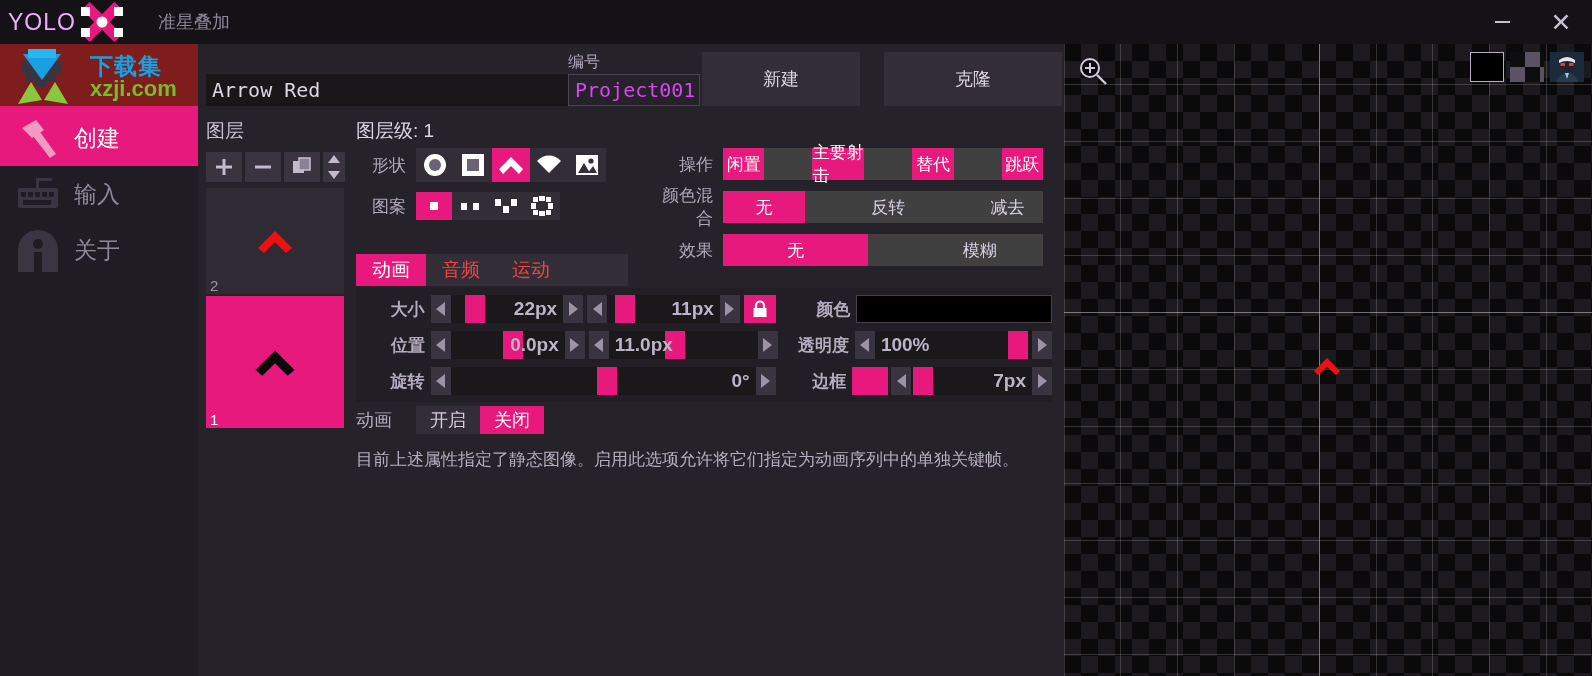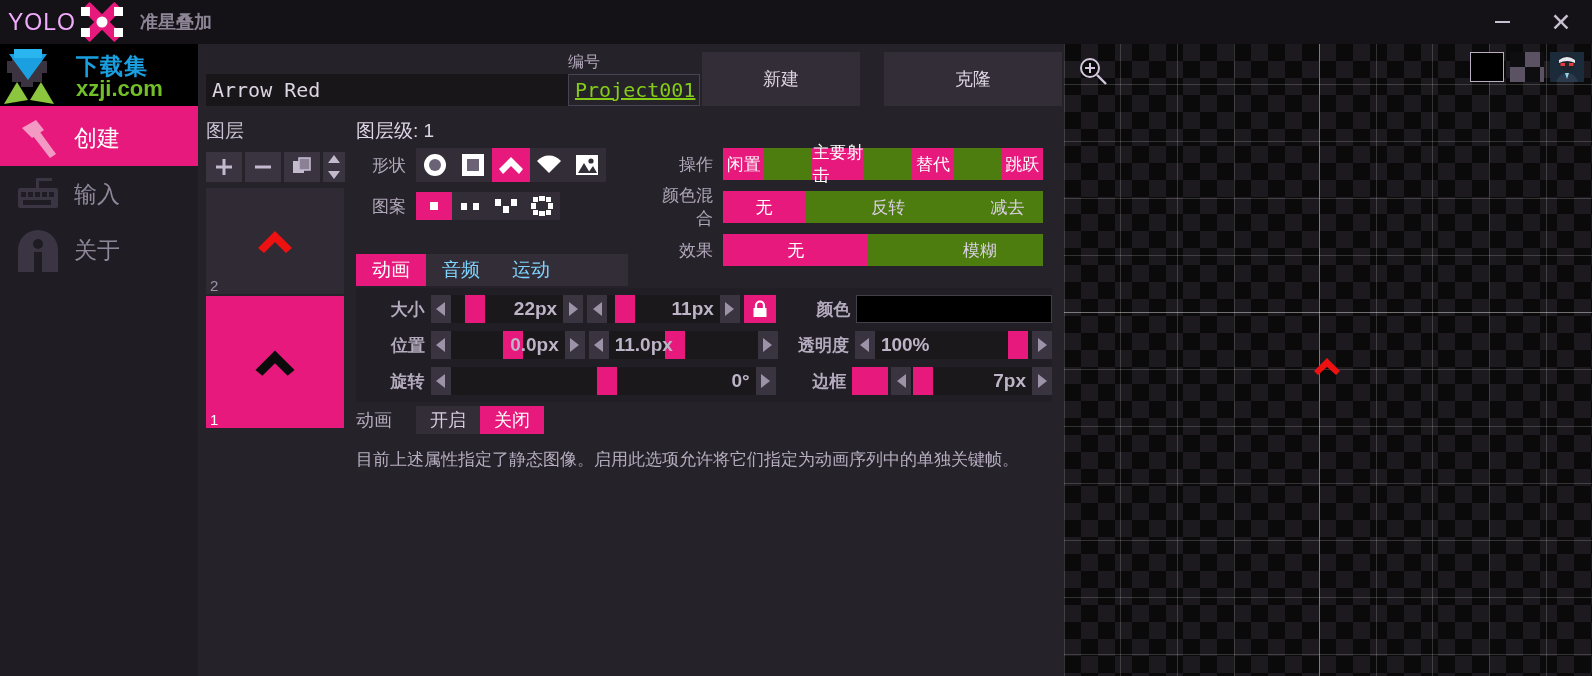--- a/index.html
+++ b/index.html
@@ -29,37 +29,37 @@
     position: absolute; left: 50%; top: 50%; width: 11px; height: 11px;
     background: #ffffff; border-radius: 50%; transform: translate(-50%,-50%);
   }
   .brand-x .tip {
     position: absolute; width: 9px; height: 9px; background: #ffffff;
   }
   .brand-x .t1 { left: 5px; top: 7px; }
   .brand-x .t2 { right: 5px; top: 7px; }
   .brand-x .t3 { left: 5px; bottom: 7px; }
   .brand-x .t4 { right: 5px; bottom: 7px; }
-  .app-subtitle { color: #8d8496; font-size: 18px; margin-left: 12px; font-weight: bold; }
+  .app-subtitle { color: #8d8496; font-size: 18px; margin-left: 30px; }
   .winbtns { position: absolute; right: 0; top: 0; height: 44px; display: flex; }
   .winbtn {
     width: 56px; height: 44px; display: flex; align-items: center; justify-content: center;
     color: #c8bfd2; font-size: 20px;
   }
   .winbtn.close { width: 62px; font-size: 25px; }
   .winbtn .min-line { width: 15px; height: 2px; background: #c8bfd2; display: block; }
 
   
   .sidebar {
     position: absolute; left: 0; top: 44px; width: 198px; height: 632px;
     background: #1f1c23;
   }
   .watermark {
-    position: relative; height: 66px; background: #000000;
-    display: flex; align-items: center; padding-left: 2px; overflow: hidden;
+    position: relative; height: 66px; background: #7f1d1d;
+    display: flex; align-items: center; padding-left: 16px; overflow: hidden;
   }
   .wm-mark { position: relative; width: 68px; height: 58px; }
   .wm-text { margin-left: 6px; line-height: 1; }
   .wm-cn { font-size: 23px; color: #1a9fe0; font-weight: bold; letter-spacing: 1px; }
   .wm-en { font-size: 22px; color: #72bf27; font-weight: bold; letter-spacing: 0px; }
   .wm-pinkline { position: absolute; left: 0; bottom: 0; width: 198px; height: 4px; background: #e8197d; }
 
   .nav-item {
     height: 56px; display: flex; align-items: center; padding-left: 14px;
     color: #8f8799; font-size: 23px;
@@ -73,42 +73,42 @@
     position: absolute; left: 198px; top: 44px; width: 866px; height: 632px;
     background: #262229;
   }
   .topform { position: relative; height: 70px; padding: 6px 0 0 8px; }
   .fl { color: #b0a7ba; font-size: 16px; }
   .field {
     height: 32px; background: #191619; color: #ddd5e3;
     display: flex; align-items: center; padding: 0 6px; font-size: 20px;
     font-family: "DejaVu Sans Mono", monospace;
   }
-  .field.placeholder { color: #84cc16; border: 1px solid #4a4252; background: #262229; text-decoration: underline; }
+  .field.placeholder { color: #d946ef; border: 1px solid #4a4252; background: #262229; }
   .topbtn {
     background: #332d38; color: #ddd5e3; font-size: 18px;
     display: flex; align-items: center; justify-content: center;
   }
 
   .panel { position: absolute; }
 
   
   .layers-title { color: #c9c0d3; font-size: 19px; }
   .lbtn {
     width: 36px; height: 30px; background: #3a3441;
     display: flex; align-items: center; justify-content: center; color: #c3bacd;
   }
   .layer-thumb { position: relative; width: 138px; height: 106px; }
   .layer-thumb .num {
     position: absolute; left: 4px; bottom: 0px; font-size: 15px;
   }
 
   
   .rowlabel { color: #b0a7ba; font-size: 17px; text-align: right; }
-  .seg { display: flex; background: #4d7c0f; height: 32px; gap: 48px; }
+  .seg { display: flex; background: #404040; height: 32px; gap: 48px; }
   .seg > div {
     display: flex; align-items: center; justify-content: center;
     color: #d9d0e2; font-size: 17px; height: 32px;
   }
   .seg > div.on { background: #e8197d; color: #ffffff; }
 
   .iconseg { display: flex; background: #332d38; height: 34px; }
   .iconseg > div {
     width: 38px; height: 34px; display: flex; align-items: center; justify-content: center;
   }
@@ -117,21 +117,21 @@
   .patseg { display: flex; background: #332d38; height: 28px; }
   .patseg > div {
     width: 36px; height: 28px; display: flex; align-items: center; justify-content: center;
   }
   .patseg > div.on { background: #e8197d; }
 
   
   .tabs { display: flex; background: #332d38; height: 32px; width: 272px; }
   .tabs > div {
     display: flex; align-items: center; justify-content: center;
-    color: #7dd3fc; font-size: 19px; padding: 0 16px;
+    color: #ef4444; font-size: 19px; padding: 0 16px;
   }
   .tabs > div.on { background: #e8197d; color: #ffffff; }
 
   
   .sliderow { display: flex; align-items: center; height: 30px; }
   .sl-label { color: #b4abbe; font-size: 17px; text-align: right; margin-right: 6px; }
   .slider { position: relative; display: flex; align-items: center; height: 28px; }
   .arrowbtn {
     width: 20px; height: 28px; background: #3a3441;
     display: flex; align-items: center; justify-content: center; flex: none;

